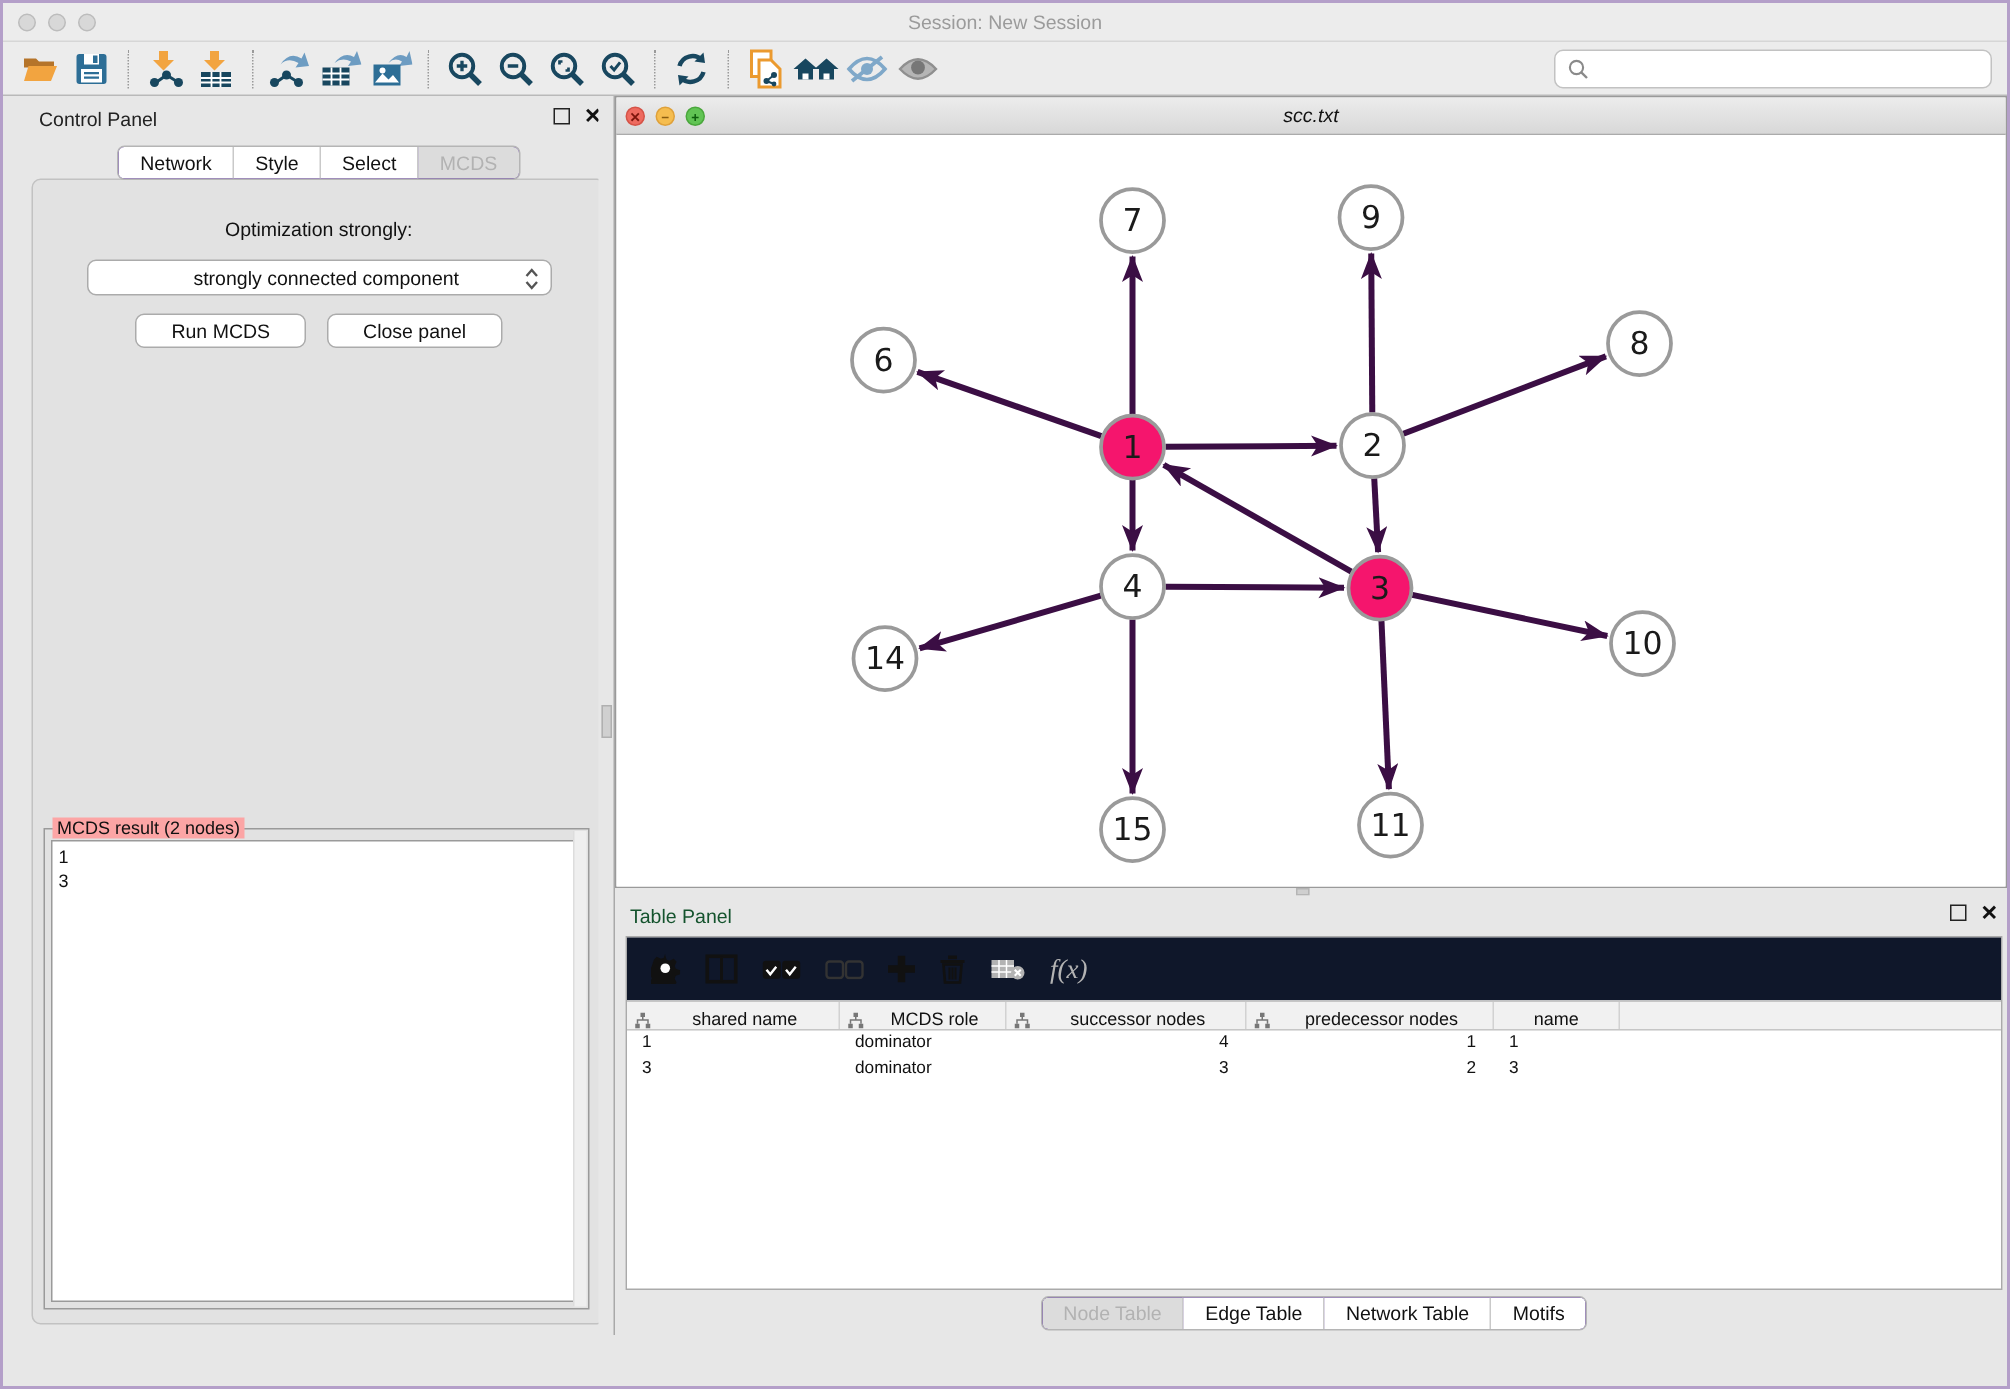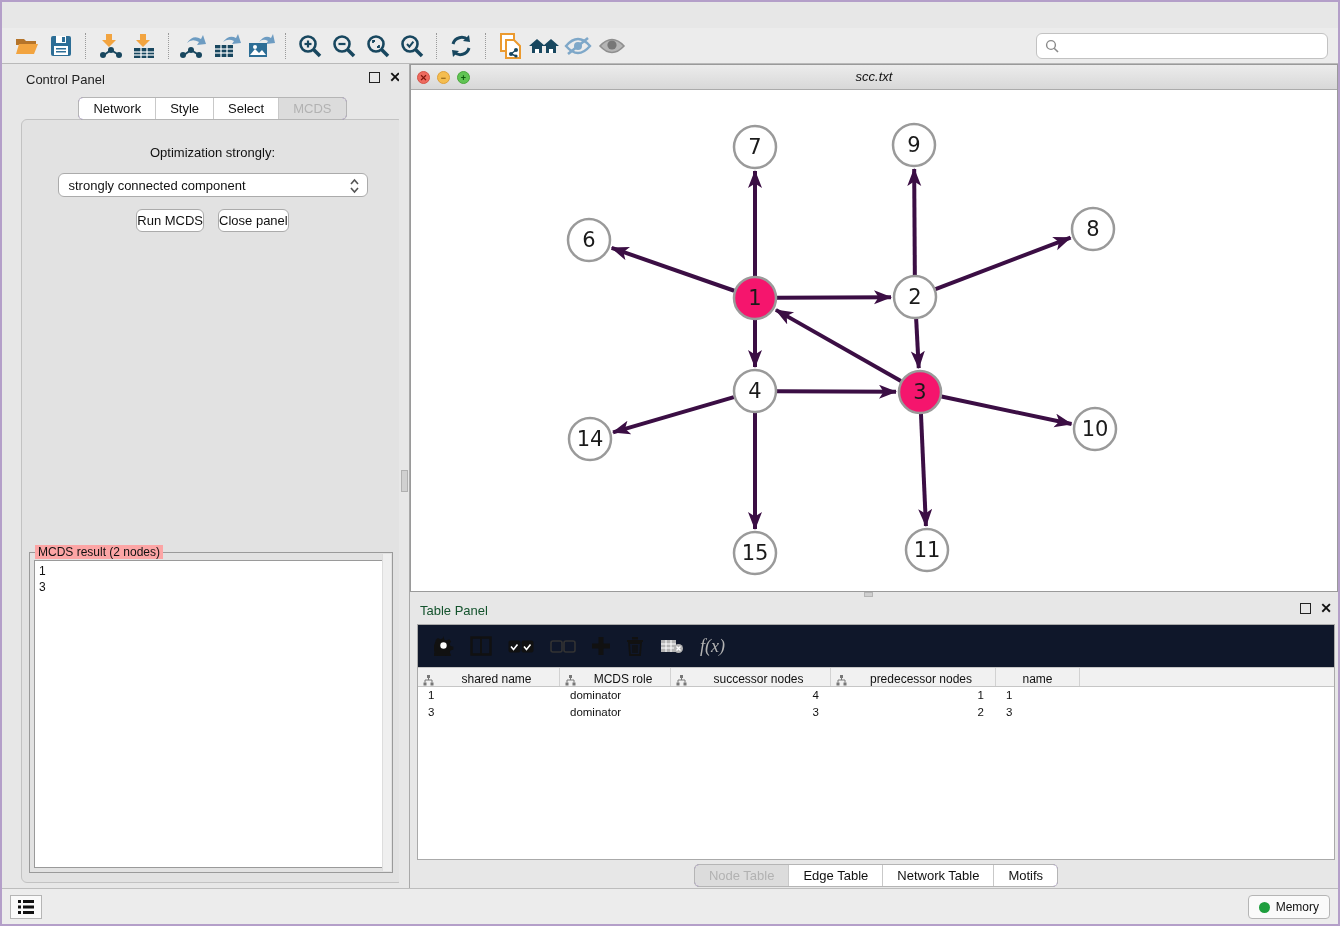--- a/index.html
+++ b/index.html
@@ -28,24 +28,24 @@
   .panel-btns { position:absolute; right:10px; top:8px; display:flex; gap:9px; align-items:center; }
   .float-box { width:11px; height:11px; border:1.5px solid #222; }
   .close-x { font-size:14px; font-weight:bold; color:#111; line-height:11px; }
   .cp-tabs { position:absolute; left:0; right:0; top:33px; display:flex; justify-content:center; z-index:2; }
   .tabgroup { display:flex; border:1px solid #b5b5b5; border-radius:5px; overflow:hidden; background:#4c1d95; height:23px; }
   .tab { font-size:13px; color:#111; padding:3px 14px; border-right:1px solid #c9c9c9; background:#fff; }
   .tab:last-child { border-right:none;text-align:center; }
   .tab.selected { background:#dcdcdc; color:#b2b2b2; }
   .cp-body { position:absolute; left:7px; right:7px; top:55px; bottom:7px; background:#e2e2e2; border:1px solid #c2c2c2; border-radius:6px; }
   .opt-label { margin-top:25px; text-align:center; font-size:13px; color:#111; }
-  .dropdown { position:relative; margin:13px auto 0 auto; width:310px; height:24px; background:#fff; border:1px solid #ababab; border-radius:6px; font-size:13px; color:#111; display:flex; align-items:center; padding-left:10px; }
+  .dropdown { position:relative; margin:13px auto 0 auto; width:310px; height:24px; background:#fff; border:1px solid #ababab; border-radius:6px; font-size:13px; color:#111; display:flex; align-items:center; padding-left:10px;justify-content:center; }
   .dd-stepper { position:absolute; right:8px; top:4px; }
   .cp-buttons { display:flex; justify-content:center; gap:14px; margin-top:12px; }
-  .cbtn { height:23px; padding:0 0; background:#fff; border:1px solid #ababab; border-radius:6px; font-size:13px; color:#111; }
+  .cbtn { height:23px; padding:0 23px; background:#fff; border:1px solid #ababab; border-radius:6px; font-size:13px; color:#111; }
   .mcds-group { position:absolute; left:7px; right:10px; top:432px; bottom:9px; border:1px solid #9a9a9a; background:#e2e2e2; }
   .mcds-legend { position:absolute; top:-8px; left:5px; background:#fca5a5; padding:0 3px; font-size:12px; color:#111; }
   .mcds-text { position:absolute; left:4px; right:4px; top:7px; bottom:4px; background:#fff; border:1px solid #9a9a9a; font-size:12px; color:#111; padding:2px 4px; line-height:16px; white-space:pre; font-family:"Liberation Sans", sans-serif; }
   .mcds-scroll { position:absolute; right:1px; top:1px; bottom:1px; width:9px; background:#efefef; border-left:1px solid #ddd; }
 
   
   .v-splitter { position:absolute; left:397px; top:62px; width:11px; height:826px; background:#e7e7e7; border-right:1px solid #a9a9a9; }
   .v-grip { position:absolute; left:2px; top:406px; width:7px; height:22px; background:#d0d0d0; border:1px solid #b0b0b0; }
   .h-splitter { position:absolute; left:408px; top:590px; width:932px; height:5px; background:#e7e7e7; }
   .h-grip { position:absolute; left:454px; top:0px; width:9px; height:5px; background:#cfcfcf; border:1px solid #b5b5b5; }
@@ -82,20 +82,28 @@
   .statusbar { position:absolute; left:0; bottom:0; width:1336px; height:36px; background:#ececec; border-top:1px solid #bdbdbd; }
   .list-btn { position:absolute; left:8px; top:6px; width:32px; height:24px; background:#fafafa; border:1px solid #b5b5b5; display:flex; align-items:center; justify-content:center; }
   .mem-btn { position:absolute; right:8px; top:6px; height:24px; background:#fafafa; border:1px solid #b5b5b5; border-radius:4px; display:flex; align-items:center; gap:6px; padding:0 10px; font-size:12px; color:#111; }
   .mem-dot { width:11px; height:11px; border-radius:50%; background:#1e9e3e; }
 </style>
 </head>
 <body>
 
 <div id="app">
 
+  <div class="titlebar">
+    <div class="lights">
+      <div class="tl-dot"></div>
+      <div class="tl-dot"></div>
+      <div class="tl-dot"></div>
+    </div>
+    <div class="wtitle">Session: New Session</div>
+  </div>
 
   <div class="toolbar">
     <button class="tbtn">
       <svg width="26" height="24" viewBox="0 0 26 24">
         <path d="M2 5h8l2 2h10v4H2z" fill="#b5742a"></path>
           <path d="M2 20l3-10h19l-4 10z" fill="#f2a440"></path>
       </svg>
     </button>
     <button class="tbtn">
       <svg width="24" height="24" viewBox="0 0 24 24">
@@ -516,32 +524,14 @@
     <div class="tabs-bottom">
       <div class="tabgroup" id="tp-tabgroup">
           <span class="tab selected">Node Table</span>
           <span class="tab">Edge Table</span>
           <span class="tab">Network Table</span>
           <span class="tab">Motifs</span>
         </div>
     </div>
   </div>
 
-  <div class="statusbar">
-    <button class="list-btn">
-      <svg width="18" height="16" viewBox="0 0 18 16">
-        <g fill="#111">
-            <rect x="1" y="1" width="3" height="3"></rect>
-            <rect x="6" y="1" width="11" height="3"></rect>
-            <rect x="1" y="6.5" width="3" height="3"></rect>
-            <rect x="6" y="6.5" width="11" height="3"></rect>
-            <rect x="1" y="12" width="3" height="3"></rect>
-            <rect x="6" y="12" width="11" height="3"></rect>
-          </g>
-      </svg>
-    </button>
-    <button class="mem-btn">
-      <span class="mem-dot"></span>
-      <span>Memory</span>
-    </button>
-  </div>
 
 </div>
 
 </body></html>

